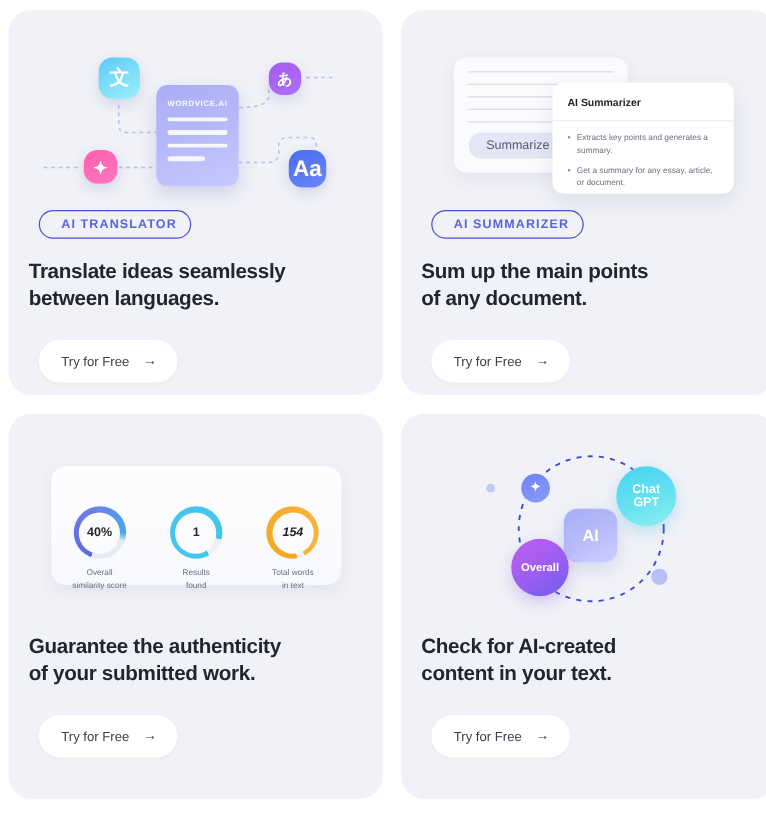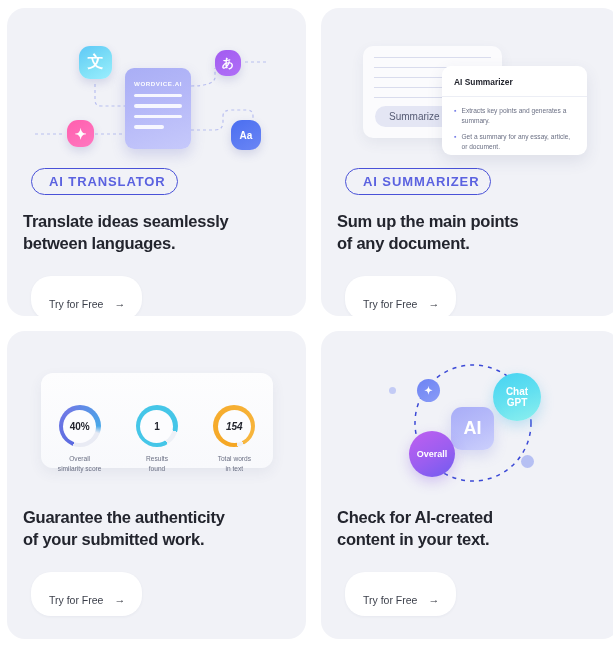--- a/index.html
+++ b/index.html
@@ -24,21 +24,21 @@
     padding: 0;
   }
   .illus { position: relative; height: 160px; width: 100%; }
 
   
   .badge {
     display: inline-block;
     border: 1px solid #4a52d8;
     border-radius: 14px;
     color: #5b62e0;
-    font-size: 13px;
+    font-size: 10px;
     letter-spacing: 0.9px;
     font-weight: 700;
     padding: 5px 11px 5px 17px;
     margin-left: 24px;
     white-space: nowrap;
   }
   
   .headline {
     margin: 16px 0 0 16px;
     font-size: 16.5px;
@@ -50,21 +50,21 @@
   }
   
   .cta {
     margin: 21px 0 0 24px;
     display: inline-flex;
     align-items: center;
     gap: 11px;
     background: #ffffff;
     border: none;
     border-radius: 20px;
-    padding: 22px 17px 10px 18px;
+    padding: 12px 17px 10px 18px;
     font-size: 10.5px;
     color: #3b3f4a;
     font-family: "Liberation Sans", sans-serif;
     cursor: pointer;
     box-shadow: 0 1px 3px rgba(40,50,90,.05);
   }
   .cta .arw { font-size: 11px; color: #2c2f38; line-height: 1; }
 
   
   .tile {
@@ -75,21 +75,21 @@
     font-weight: 700;
     box-shadow: 0 4px 10px rgba(70,80,160,.18);
   }
   .tile-wen { left: 72px; top: 38px; width: 33px; height: 33px;
     background: linear-gradient(150deg,#5ec8f7 0%,#7fe0f7 55%,#9beeff 100%); font-size: 16px; }
   .tile-a   { left: 208px; top: 42px; width: 26px; height: 26px;
     background: linear-gradient(150deg,#a25bf0 0%,#b06ff7 100%); font-size: 12px; }
   .tile-spk { left: 60px; top: 112px; width: 27px; height: 27px;
     background: linear-gradient(150deg,#ff5fae 0%,#ff77c0 100%); font-size: 14px; }
   .tile-aa  { left: 224px; top: 112px; width: 30px; height: 30px;
-    background: linear-gradient(150deg,#4a6ef0 0%,#6b86f5 100%); font-size: 10px; }
+    background: linear-gradient(150deg,#4a6ef0 0%,#6b86f5 100%); font-size: 18px; }
   .doc-sheet {
     position: absolute; left: 118px; top: 60px; width: 66px; height: 81px;
     border-radius: 9px;
     background: linear-gradient(160deg,#a9aef5 0%,#b5b8f8 45%,#c6c9fb 100%);
     box-shadow: 0 6px 14px rgba(90,95,190,.22);
     padding: 12px 9px 0 9px;
   }
   .doc-title { color: #fff; font-size: 6.2px; letter-spacing: .55px; font-weight: 600; text-align: center; opacity: .95; }
   .doc-line { height: 3.4px; border-radius: 2px; background: rgba(255,255,255,.88); margin-top: 7px; }
   .doc-line.short { width: 62%; }
@@ -155,21 +155,21 @@
     box-shadow: 0 5px 13px rgba(140,90,230,.3); }
   .bub-spark { left: 96px; top: 48px; width: 23px; height: 23px; font-size: 10px;
     background: linear-gradient(150deg,#6d83f3 0%,#8a9cf7 100%); }
   .bub-d1 { left: 68px; top: 56px; width: 7px; height: 7px; background: #c3cbf5; }
   .bub-d2 { left: 200px; top: 124px; width: 13px; height: 13px; background: #b6c0f3; }
   .ai-tile {
     position: absolute; left: 130px; top: 76px; width: 43px; height: 43px;
     border-radius: 11px;
     background: linear-gradient(155deg,#a8adf7 0%,#b9bdfa 55%,#ccd0fc 100%);
     display: flex; align-items: center; justify-content: center;
-    color: #fff; font-weight: 700; font-size: 18px;
+    color: #fff; font-weight: 700; font-size: 13px;
     box-shadow: 0 5px 14px rgba(110,115,220,.22);
   }
 </style>
 </head>
 <body>
 
 <div class="grid">
 
   <div class="card">
     <div class="illus">

